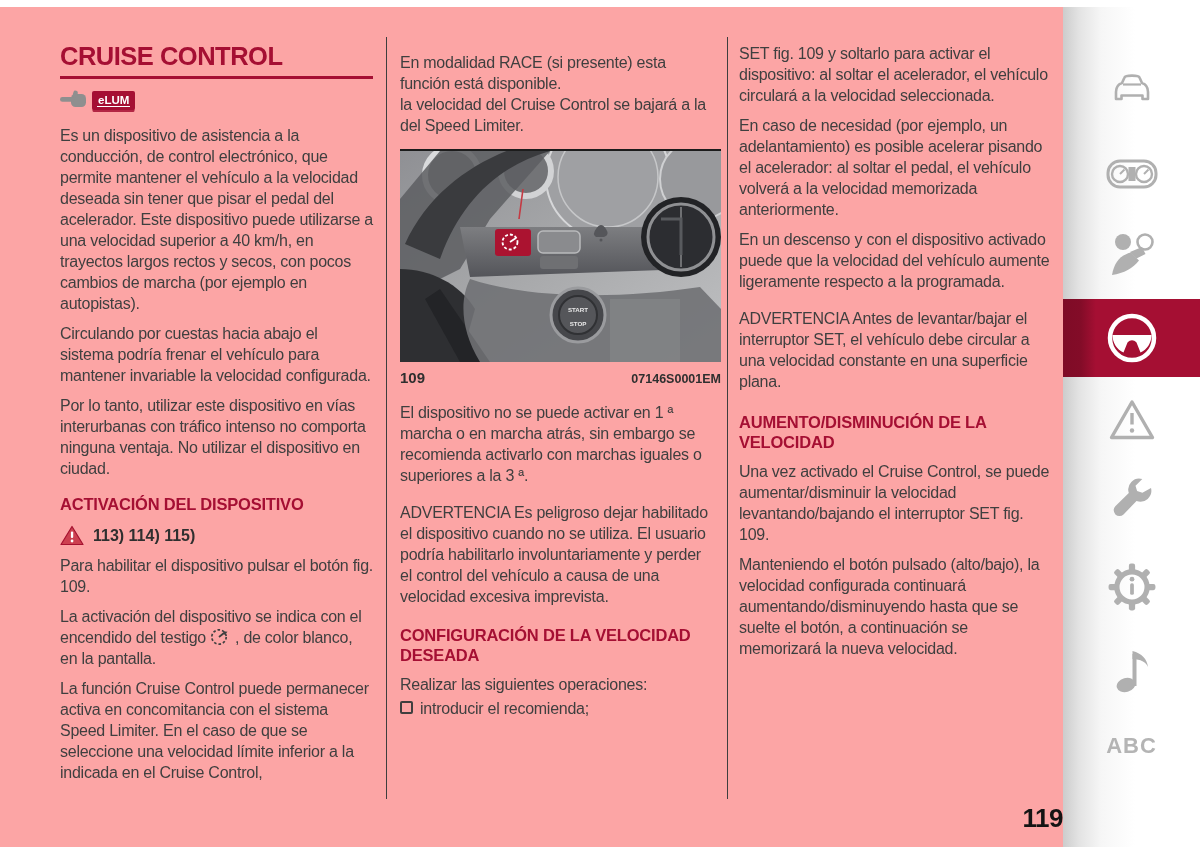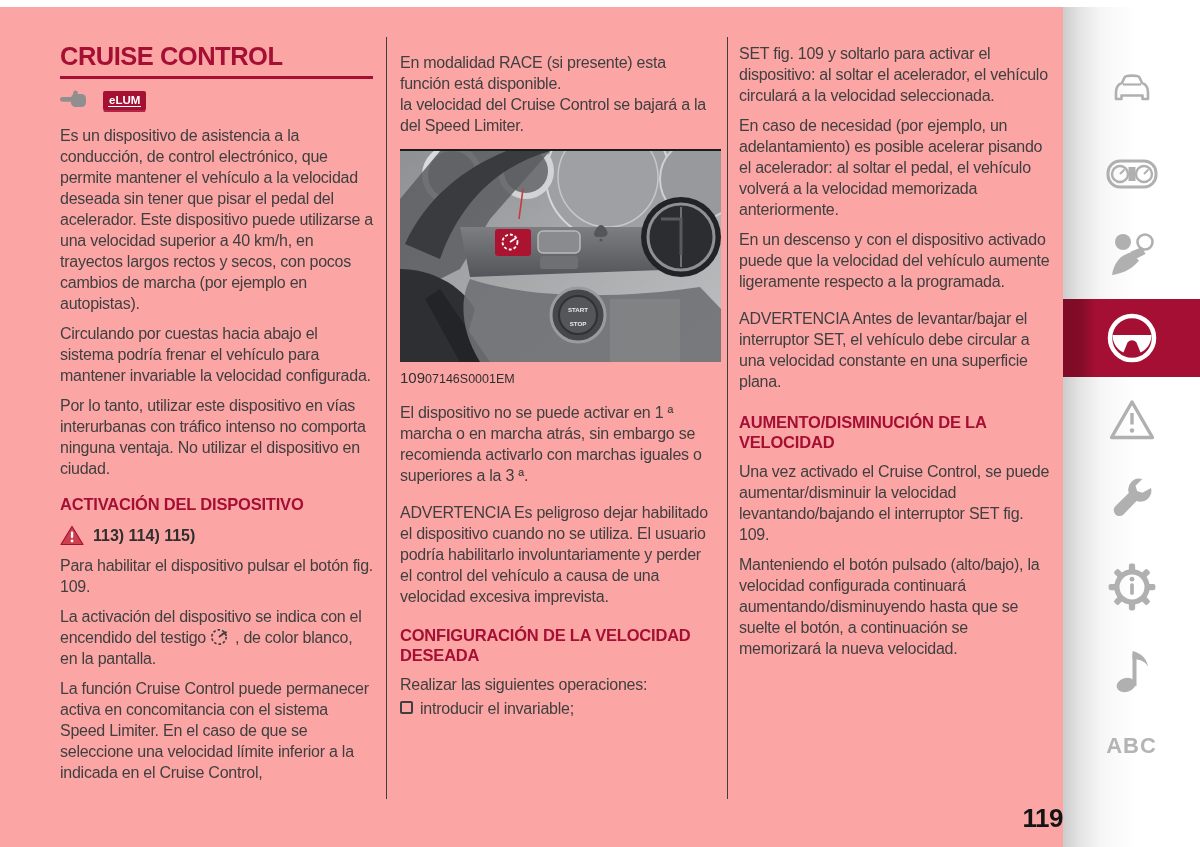--- a/index.html
+++ b/index.html
@@ -13,42 +13,42 @@
   .col3{left:739px;width:313px;}
 
   .v-divider{position:absolute;width:1px;top:30px;height:762px;background:#3e3e3e;}
   .v-div1{left:386px;}
   .v-div2{left:727px;}
 
   h1.title{margin:0;font-size:25.5px;line-height:27px;font-weight:bold;
            color:#a50f33;letter-spacing:-0.5px;}
   .title-rule{height:3px;background:#a50f33;margin-top:6px;width:100%;}
 
-  .badge-row{margin-top:9px;display:flex;align-items:center;gap:16px;height:24px;}
+  .badge-row{margin-top:9px;display:flex;align-items:center;gap:5px;height:24px;}
   .elum-badge{display:inline-block;background:#a50f33;color:#fff;font-weight:bold;
               font-size:11.5px;padding:3px 6px 4px 6px;border-radius:2px;
               box-shadow:0 2.5px 0 -0.5px rgba(165,15,51,.85);position:relative;}
   .elum-badge::after{content:"";position:absolute;left:5px;right:5px;bottom:2.5px;
               height:1.5px;background:#fff;}
 
   p.body{font-size:16px;line-height:21px;letter-spacing:-0.25px;margin:9px 0 0;}
   p.first{margin-top:13px;}
   p.adv{margin-top:16px;}
 
   h2.sec{font-size:16.5px;line-height:20px;font-weight:bold;color:#a50f33;
          margin:15px 0 0;letter-spacing:-0.2px;}
 
   .warnrow{margin-top:11px;display:flex;align-items:center;gap:9px;
            font-weight:bold;font-size:16px;color:#2f2f2f;}
 
   .figure{margin-top:13px;width:321px;}
   .photo{width:321px;height:211px;position:relative;overflow:hidden;
          border-top:2px solid #1c1c1c;background:#9a9b9e;}
-  .caption-row{display:flex;justify-content:flex-start;align-items:baseline;
-               margin-top:7px;font-weight:normal;}
+  .caption-row{display:flex;justify-content:space-between;align-items:baseline;
+               margin-top:7px;font-weight:bold;}
   .cap-num{font-size:15px;color:#2f2f2f;}
   .cap-code{font-size:12.5px;color:#2f2f2f;}
 
   .sq{display:inline-block;width:9px;height:9px;border:2px solid #3f3f3f;
       border-radius:2px;margin-right:7px;}
   p.bullet{margin-top:3px;}
 
   .inline-icon{vertical-align:-3px;margin:0 3px;}
 
   .sidebar{position:absolute;right:0;top:0;width:137px;height:847px;
@@ -162,21 +162,21 @@
         <span class="cap-code">07146S0001EM</span>
       </div>
     </div>
 
     <p class="body adv">El dispositivo no se puede activar en 1 ª marcha o en marcha atrás, sin embargo se recomienda activarlo con marchas iguales o superiores a la 3 ª.</p>
     <p class="body adv">ADVERTENCIA Es peligroso dejar habilitado el dispositivo cuando no se utiliza. El usuario podría habilitarlo involuntariamente y perder el control del vehículo a causa de una velocidad excesiva imprevista.</p>
 
     <h2 class="sec" style="margin-top:18px;">CONFIGURACIÓN DE LA VELOCIDAD DESEADA</h2>
 
     <p class="body">Realizar las siguientes operaciones:</p>
-    <p class="body bullet"><span class="sq"></span><span>introducir el invariable;</span></p>
+    <p class="body bullet"><span class="sq"></span><span>introducir el recomienda;</span></p>
   </div>
 
   <div class="v-divider v-div2"></div>
 
   <div class="col col3">
     <p class="body" style="margin-top:0;">SET fig. 109 y soltarlo para activar el dispositivo: al soltar el acelerador, el vehículo circulará a la velocidad seleccionada.</p>
     <p class="body">En caso de necesidad (por ejemplo, un adelantamiento) es posible acelerar pisando el acelerador: al soltar el pedal, el vehículo volverá a la velocidad memorizada anteriormente.</p>
     <p class="body">En un descenso y con el dispositivo activado puede que la velocidad del vehículo aumente ligeramente respecto a la programada.</p>
     <p class="body adv">ADVERTENCIA Antes de levantar/bajar el interruptor SET, el vehículo debe circular a una velocidad constante en una superficie plana.</p>
 

